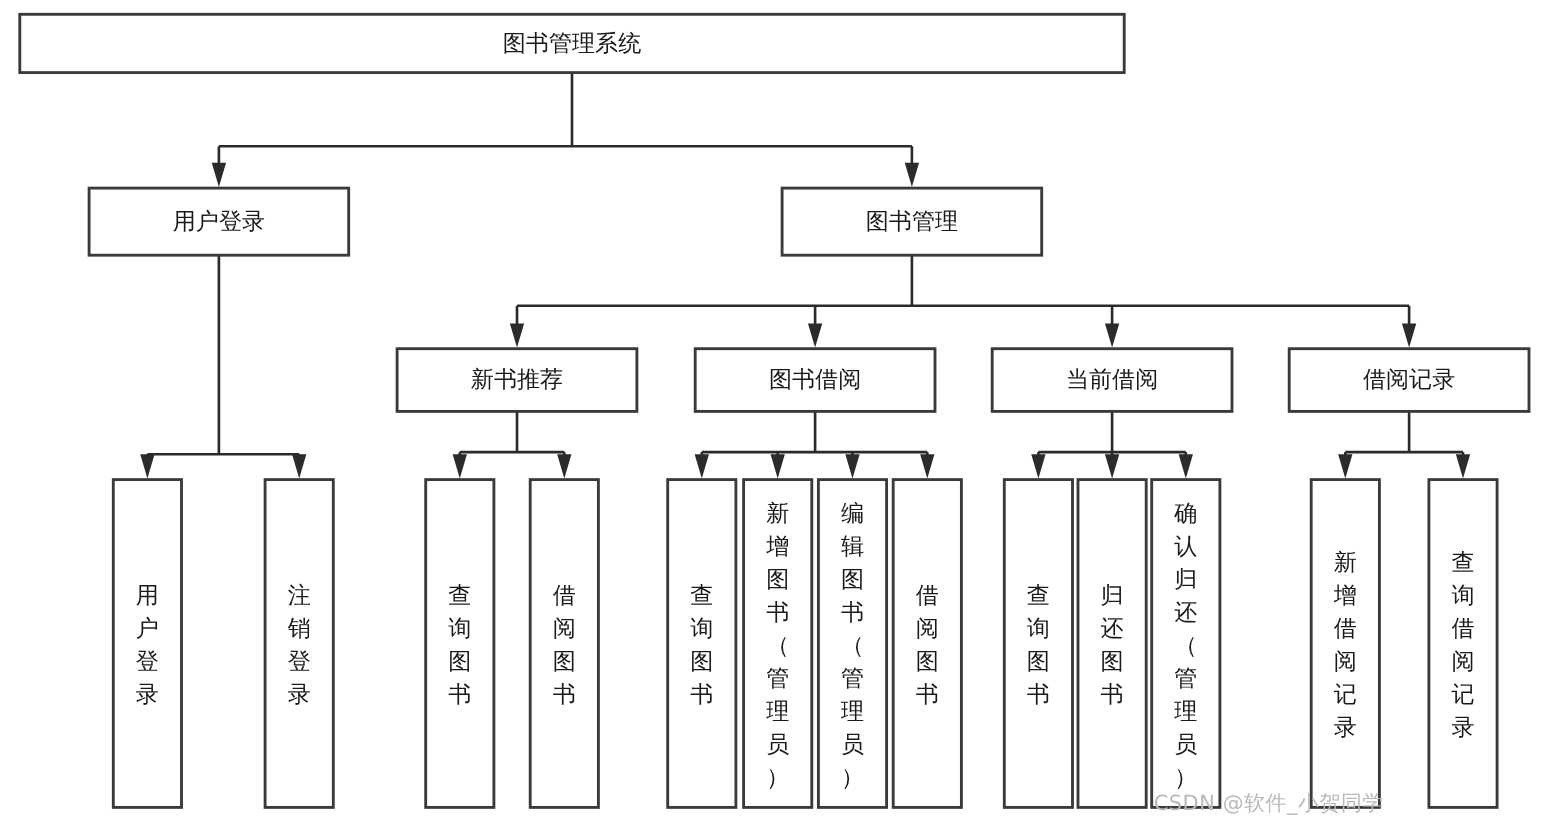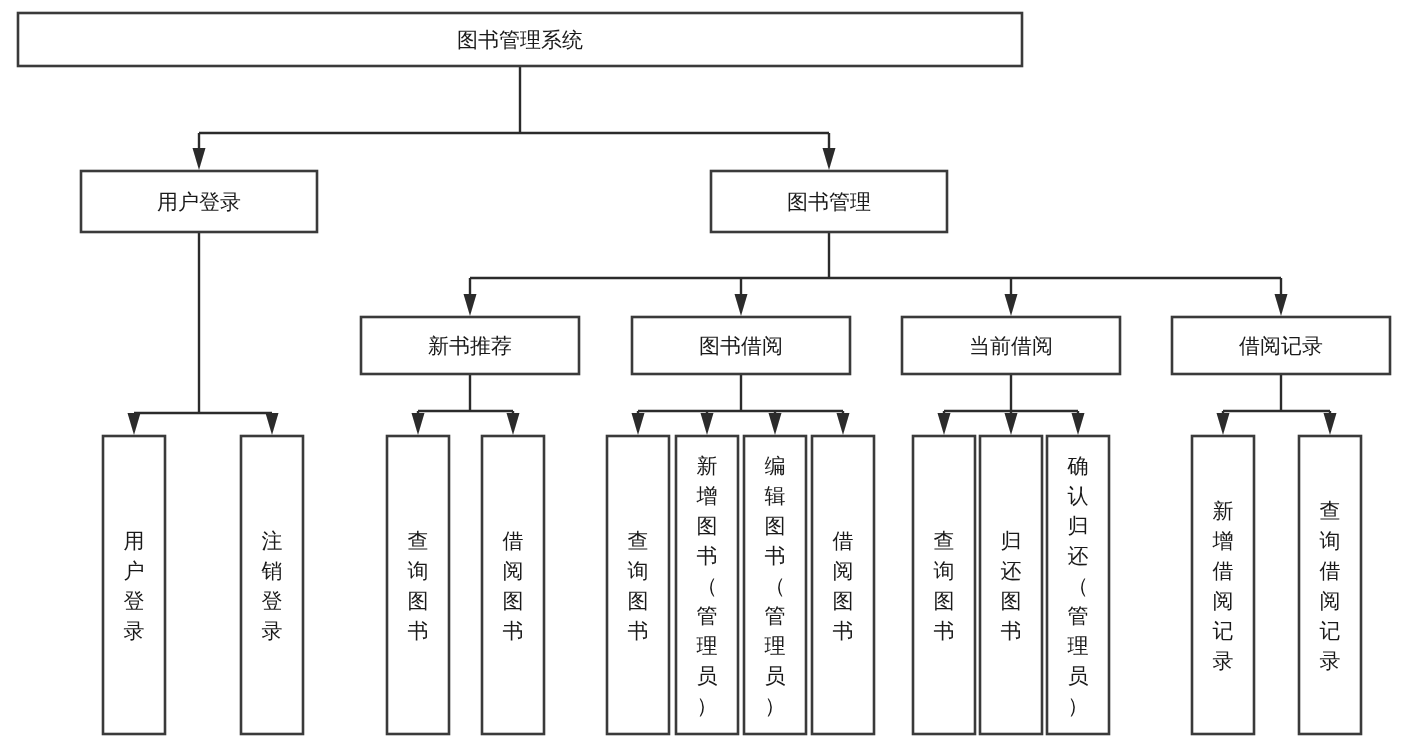--- a/index.html
+++ b/index.html
@@ -203,13 +203,14 @@
         <g>
           <rect class="node-box" x="1192" y="436" width="62" height="298"></rect>
           <text class="node-label-v" x="1223" y="518.4"><tspan x="1223" dy="0">新</tspan><tspan x="1223" dy="30">增</tspan><tspan x="1223" dy="30">借</tspan><tspan x="1223" dy="30">阅</tspan><tspan x="1223" dy="30">记</tspan><tspan x="1223" dy="30">录</tspan></text>
         </g>
         <g>
           <rect class="node-box" x="1299" y="436" width="62" height="298"></rect>
           <text class="node-label-v" x="1330" y="518.4"><tspan x="1330" dy="0">查</tspan><tspan x="1330" dy="30">询</tspan><tspan x="1330" dy="30">借</tspan><tspan x="1330" dy="30">阅</tspan><tspan x="1330" dy="30">记</tspan><tspan x="1330" dy="30">录</tspan></text>
         </g>
       </g>
   </svg>
+  <div class="watermark">CSDN @软件_小贺同学</div>
 </div>
 
 </body></html>

